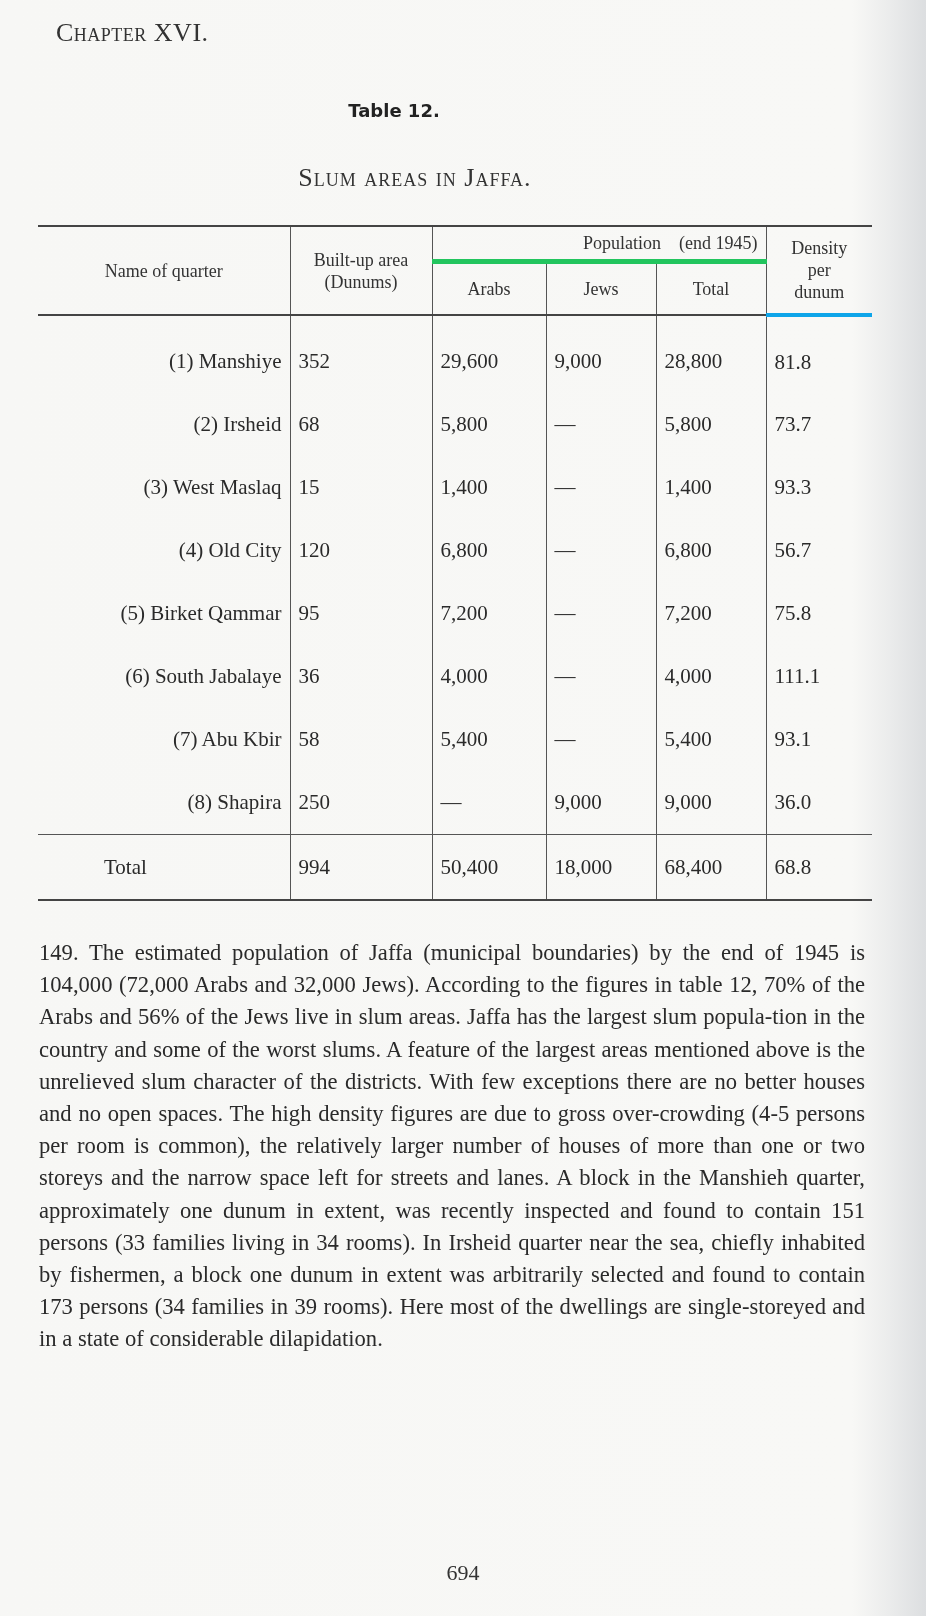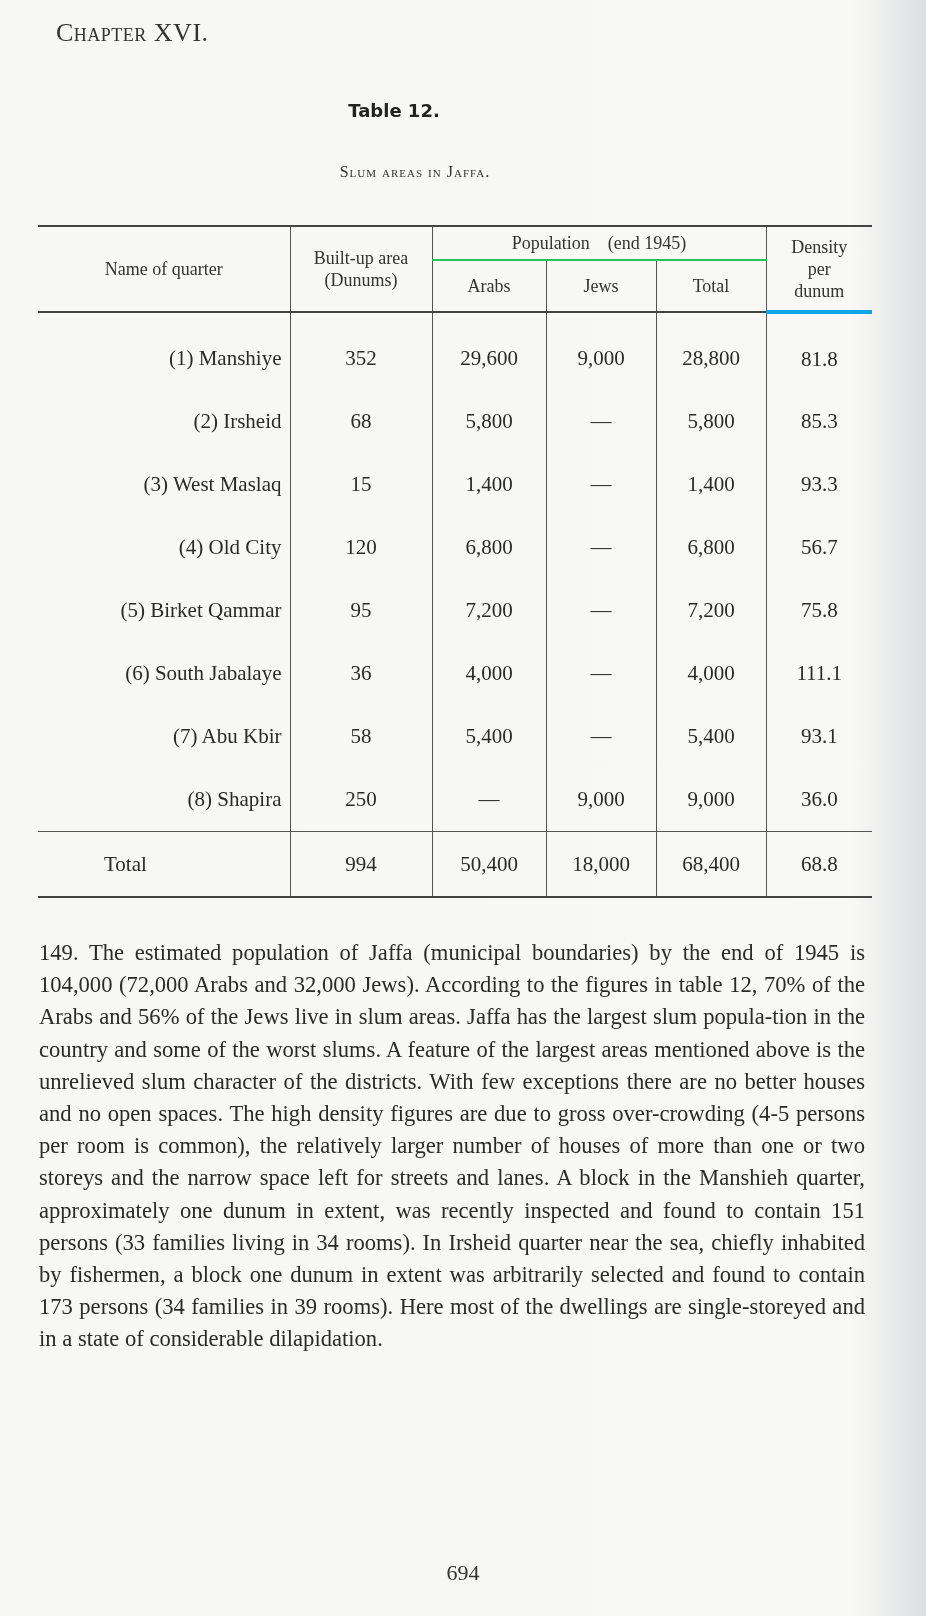--- a/index.html
+++ b/index.html
@@ -17,39 +17,39 @@
   }
   .chapter .sc { font-variant: small-caps; }
   .table-title {
     position: absolute; left: 0; width: 788px; top: 100px;
     text-align: center;
     font-family: "DejaVu Sans", sans-serif; font-weight: bold; font-size: 18px; color: #222;
   }
   .table-subtitle {
     position: absolute; left: 0; width: 830px; top: 163px;
     text-align: center;
-    font-family: "Liberation Serif", serif; font-size: 16px; font-variant: small-caps;
+    font-family: "Liberation Serif", serif; font-size: 26px; font-variant: small-caps;
     letter-spacing: 1px; color: #333;
   }
   table.data {
     position: absolute; left: 38px; top: 225px; width: 834px;
     border-collapse: collapse;
     font-family: "Liberation Serif", serif; font-size: 21px; color: #2a2a2a;
   }
   table.data th {
     font-weight: normal; font-size: 18px; color: #333; line-height: 22px;
   }
   table.data .head-top th { height: 32px; }
   table.data .head-bottom th { height: 50px; }
   table.data td, table.data th { padding: 0 8px; }
   table.data .vl { border-left: 1px solid #555; }
   table.data thead tr.head-top th { border-top: 2px solid #444; }
   table.data thead tr.head-bottom th { border-bottom: 2px solid #444; }
-  table.data .pop-span { border-bottom: 2px solid #22c55e; }
-  table.data tbody td { height: 63px; text-align: center; }
+  table.data .pop-span { border-bottom: 5px solid #22c55e; text-align: right; }
+  table.data tbody td { height: 63px; text-align: left; }
   table.data tbody td.name { text-align: right; padding-left: 4px; }
   table.data tbody tr:first-child td { padding-top: 14px; height: 62px; }
   table.data tr.total td { border-top: 1px solid #555; border-bottom: 2px solid #444; height: 64px; }
   table.data tr.total td.name { text-align: left; padding-left: 66px; }
   .para {
     position: absolute; left: 39px; width: 826px; top: 937px;
     font-family: "Liberation Serif", serif; font-size: 22.6px; line-height: 32.2px;
     text-align: justify; color: #2a2a2a;
   }
   .page-num {
@@ -104,21 +104,21 @@
         <td class="vl">9,000</td>
         <td class="vl">28,800</td>
         <td class="vl">81.8</td>
       </tr>
       <tr>
         <td class="name">(2) Irsheid</td>
         <td class="vl">68</td>
         <td class="vl">5,800</td>
         <td class="vl">—</td>
         <td class="vl">5,800</td>
-        <td class="vl">85.3</td>
+        <td class="vl">73.7</td>
       </tr>
       <tr>
         <td class="name">(3) West Maslaq</td>
         <td class="vl">15</td>
         <td class="vl">1,400</td>
         <td class="vl">—</td>
         <td class="vl">1,400</td>
         <td class="vl">93.3</td>
       </tr>
       <tr>

